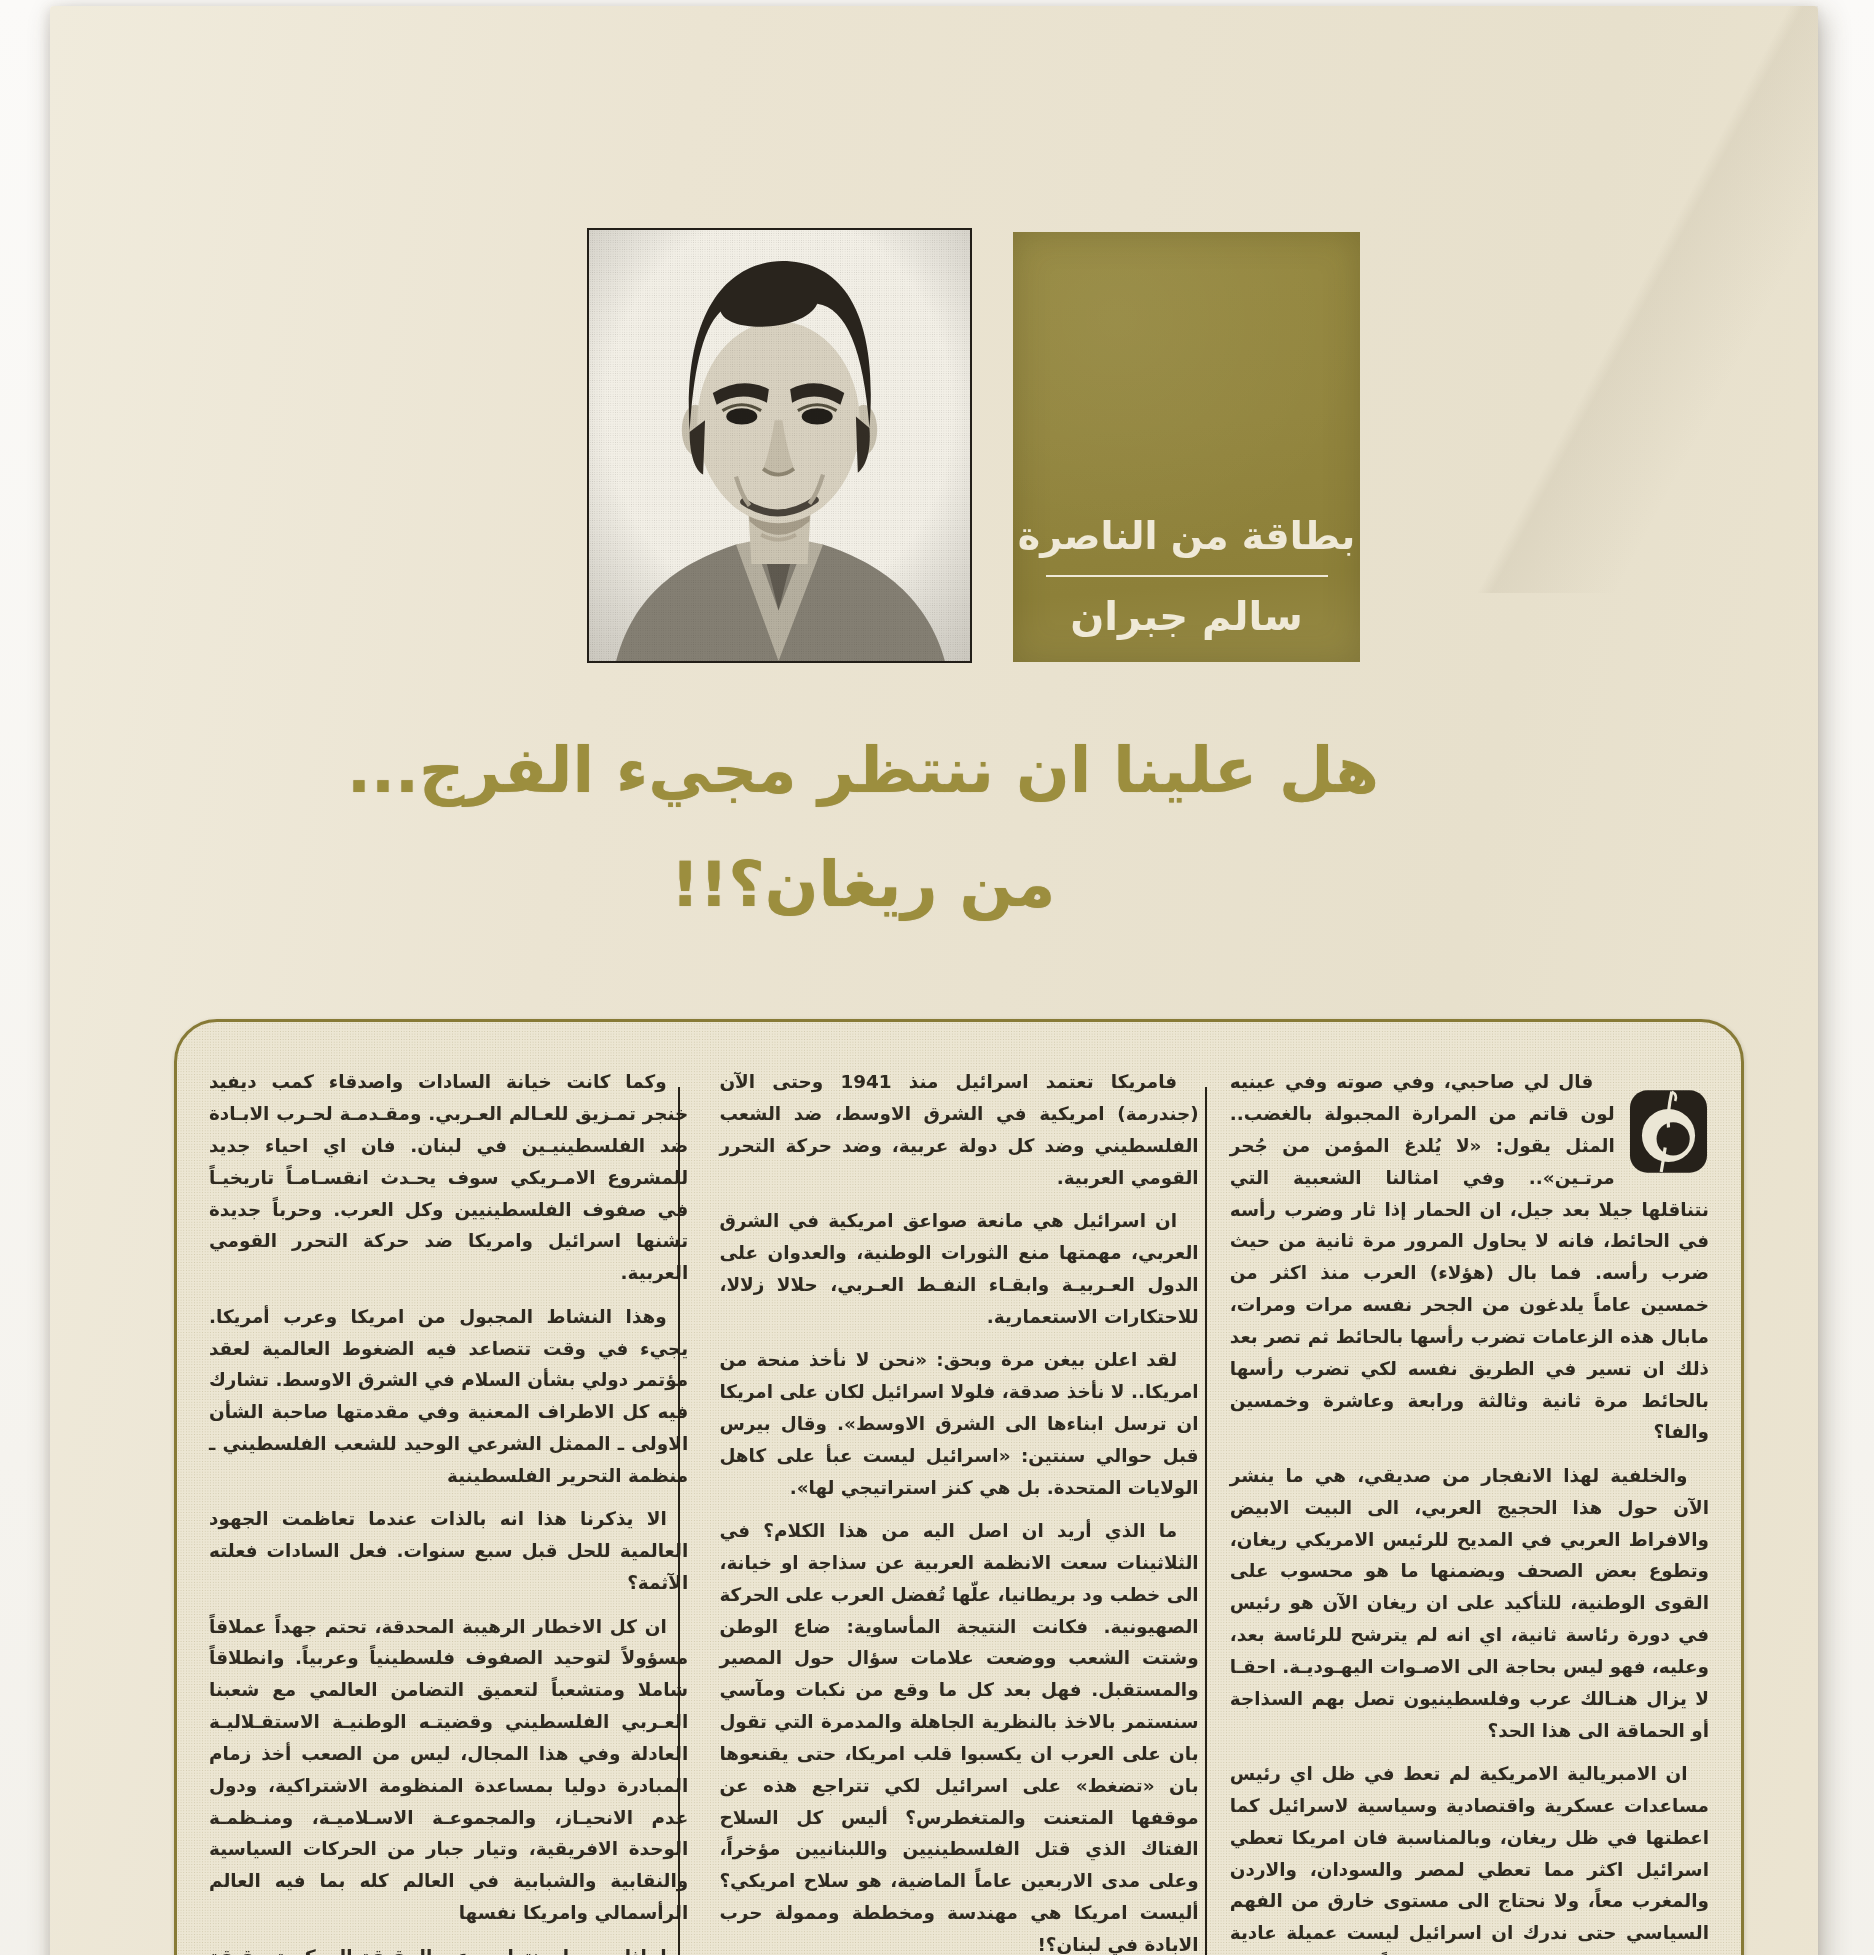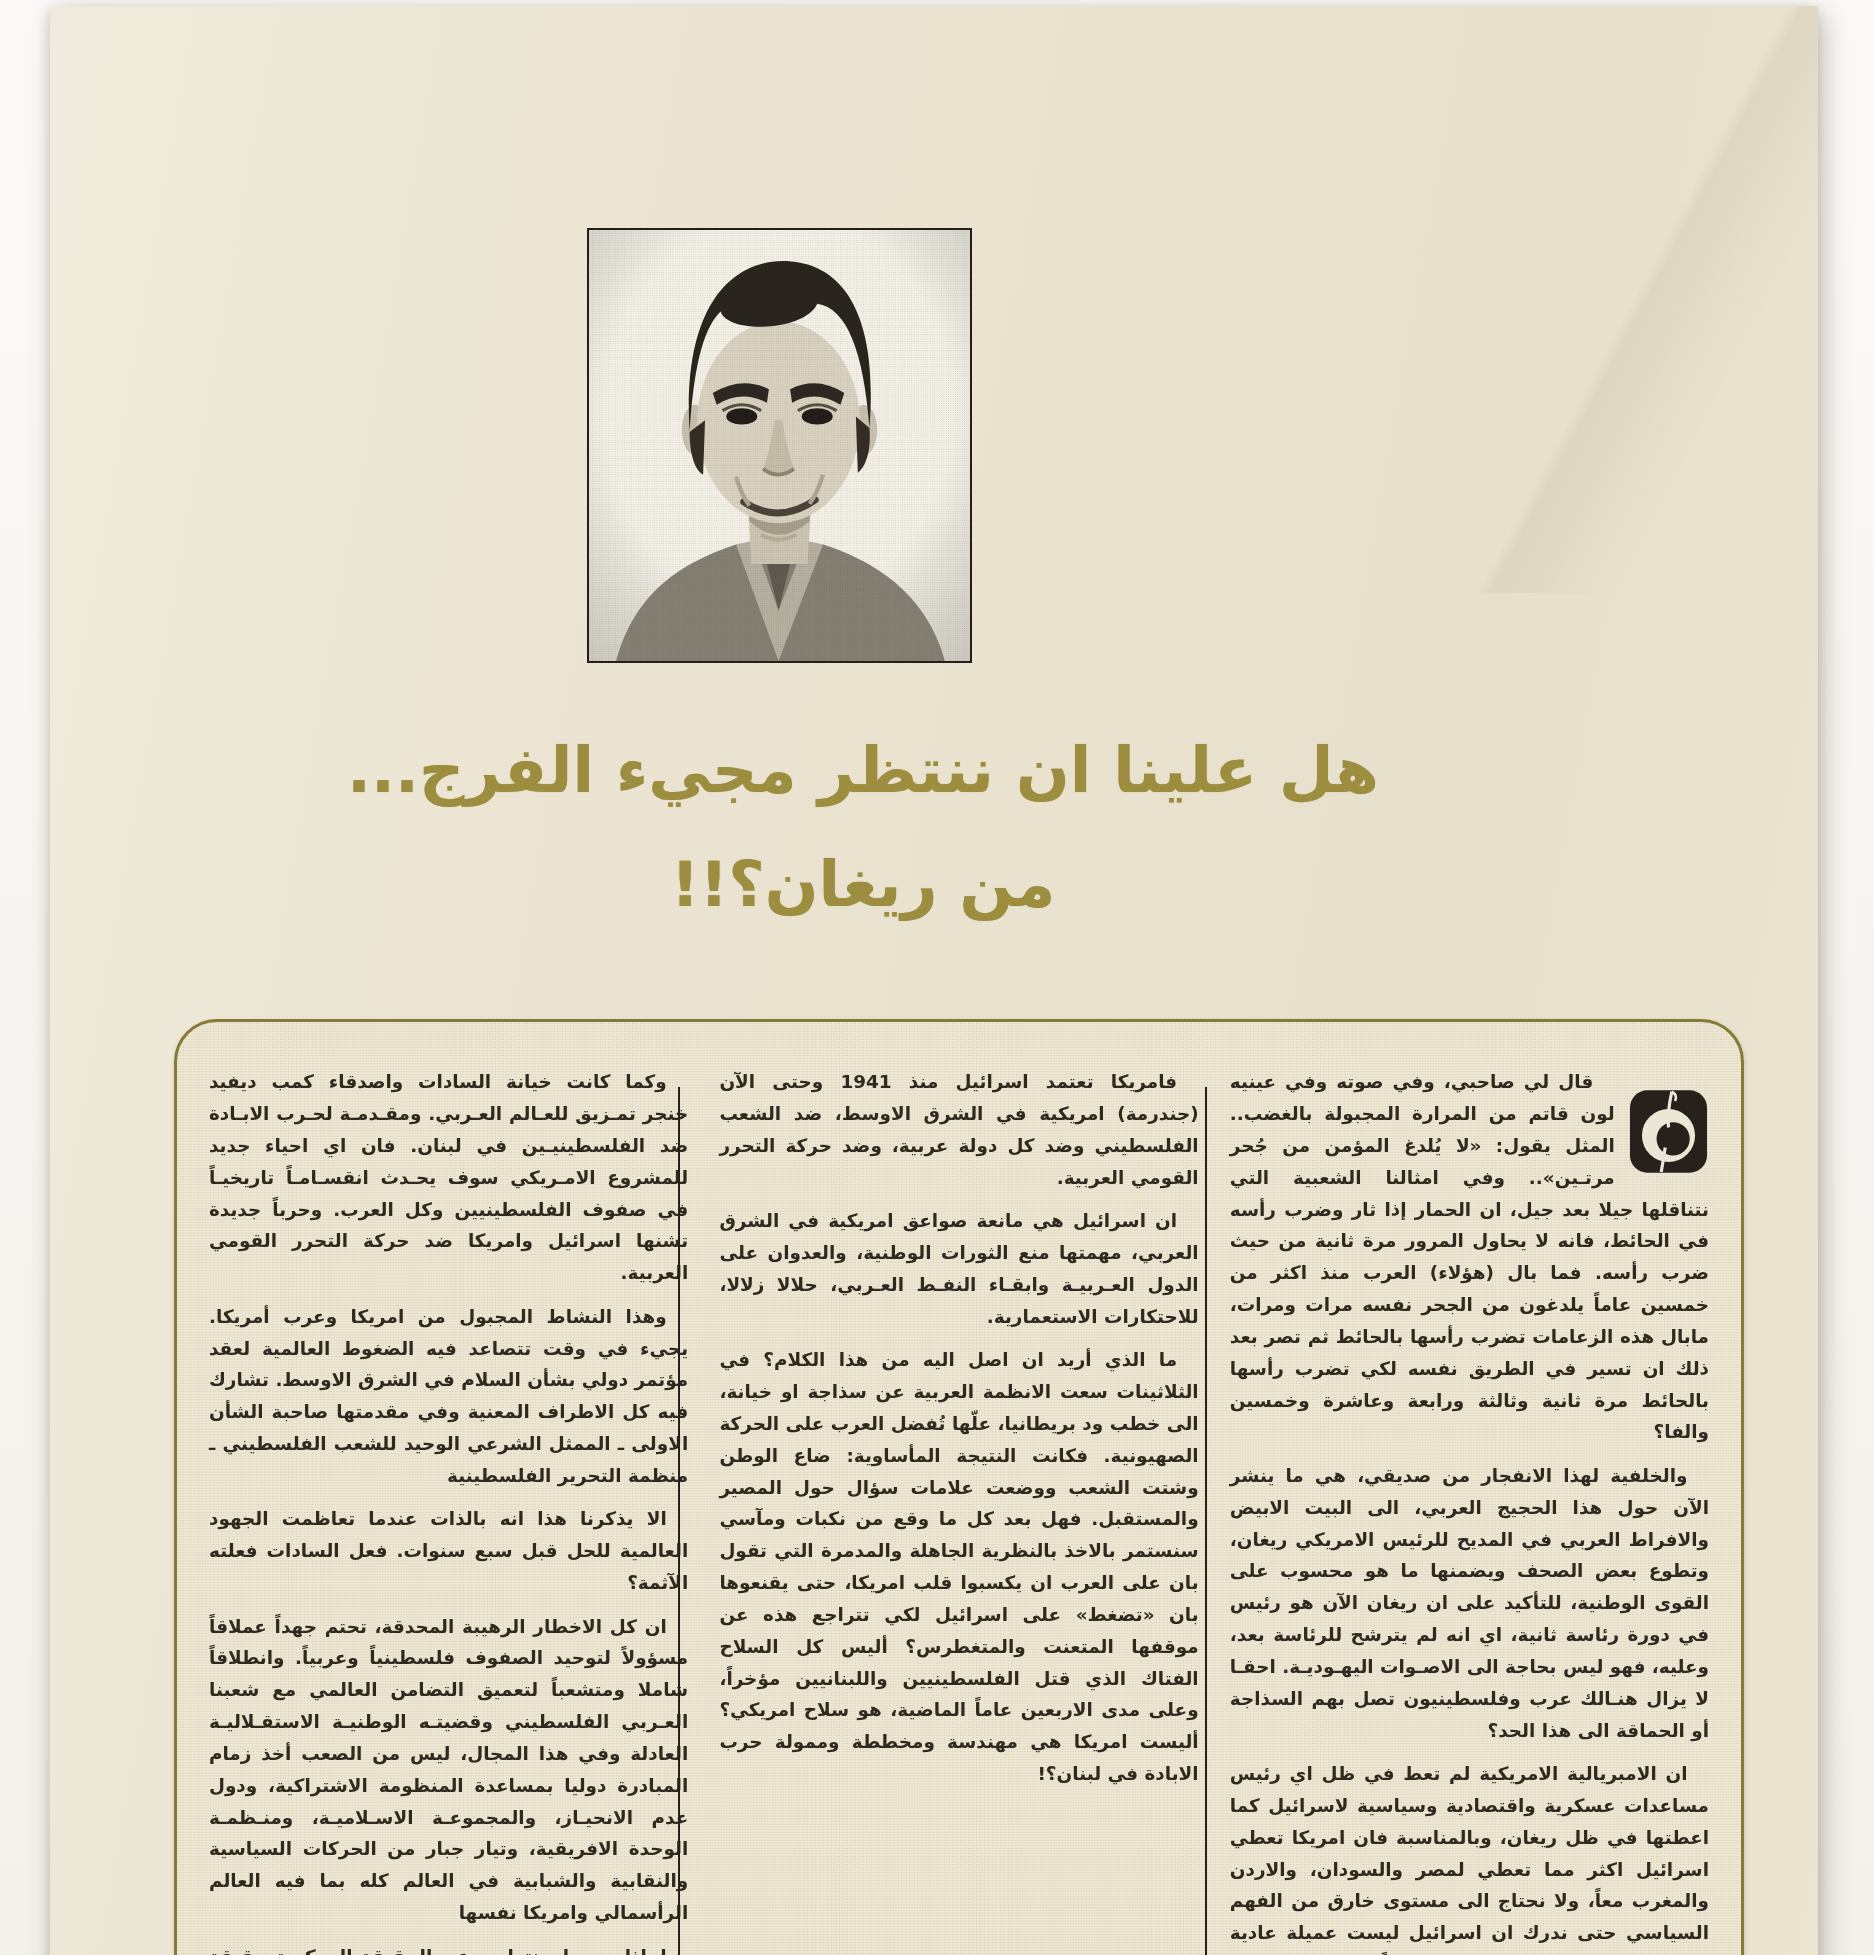--- a/index.html
+++ b/index.html
@@ -149,20 +149,25 @@
         <path d="M90,123 Q98,129 106,123" stroke="#8e8672" stroke-width="2" fill="none"></path>
 
         <path d="M80,140 Q98,152 117,139" stroke="#49433a" stroke-width="3.6" fill="none" stroke-linecap="round"></path>
         <path d="M76,127 Q79,137 83,142" stroke="#aea694" stroke-width="2.2" fill="none"></path>
         <path d="M121,126 Q118,136 114,141" stroke="#aea694" stroke-width="2.2" fill="none"></path>
         <path d="M89,157 Q98,162 107,157" stroke="#b6ad9a" stroke-width="2" fill="none"></path>
       </svg>
       <div class="halftone"></div>
     </div>
 
+    <div class="goldbox">
+      <div class="section-title">بطاقة من الناصرة</div>
+      <div class="rule"></div>
+      <div class="author">سالم جبران</div>
+    </div>
 
     <h1 class="headline">
       <span class="hl1">هل علينا ان ننتظر مجيء الفرج...</span>
       <span class="hl2">من ريغان؟!!</span>
     </h1>
 
     <section class="article-box">
       <div class="cols">
         <div class="col">
           <span class="qaf-logo">
@@ -175,20 +180,21 @@
               <path d="M27.5,44 C26.5,51 25.5,57 24.5,62.5" stroke="#ebe6d5" stroke-width="2.4" fill="none"></path>
             </svg>
           </span>
         <p>قال لي صاحبي، وفي صوته وفي عينيه لون قاتم من المرارة المجبولة بالغضب.. المثل يقول: «لا يُلدغ المؤمن من جُحر مرتـين».. وفي امثالنا الشعبية التي نتناقلها جيلا بعد جيل، ان الحمار إذا ثار وضرب رأسه في الحائط، فانه لا يحاول المرور مرة ثانية من حيث ضرب رأسه. فما بال (هؤلاء) العرب منذ اكثر من خمسين عاماً يلدغون من الجحر نفسه مرات ومرات، مابال هذه الزعامات تضرب رأسها بالحائط ثم تصر بعد ذلك ان تسير في الطريق نفسه لكي تضرب رأسها بالحائط مرة ثانية وثالثة ورابعة وعاشرة وخمسين والفا؟</p>
             <p>والخلفية لهذا الانفجار من صديقي، هي ما ينشر الآن حول هذا الحجيج العربي، الى البيت الابيض والافراط العربي في المديح للرئيس الامريكي ريغان، وتطوع بعض الصحف ويضمنها ما هو محسوب على القوى الوطنية، للتأكيد على ان ريغان الآن هو رئيس في دورة رئاسة ثانية، اي انه لم يترشح للرئاسة بعد، وعليه، فهو ليس بحاجة الى الاصـوات اليهـوديـة. احقـا لا يزال هنـالك عرب وفلسطينيون تصل بهم السذاجة أو الحماقة الى هذا الحد؟</p>
             <p>ان الامبريالية الامريكية لم تعط في ظل اي رئيس مساعدات عسكرية واقتصادية وسياسية لاسرائيل كما اعطتها في ظل ريغان، وبالمناسبة فان امريكا تعطي اسرائيل اكثر مما تعطي لمصر والسودان، والاردن والمغرب معاً، ولا نحتاج الى مستوى خارق من الفهم السياسي حتى ندرك ان اسرائيل ليست عميلة عادية لامريكا، بل هي حليفة لها، نظراً لتداخل الحركة الصهيونية العالمية والامبريالية العالمية، اقتصاديا واستراتيجياً وعسكرياً وايديولوجياً. والرئيس ريغان سوف يفضل حكام اسرائيل على الامة العربية كلها، حتى بعد ان يخرج من البيت الابيض تماماً، كما ان نيكسون وكارتر الآن صديقان حميمان لاسرائيل.</p>
           </div>
         <div class="col">
             <p>فامريكا تعتمد اسرائيل منذ 1941 وحتى الآن (جندرمة) امريكية في الشرق الاوسط، ضد الشعب الفلسطيني وضد كل دولة عربية، وضد حركة التحرر القومي العربية.</p>
             <p>ان اسرائيل هي مانعة صواعق امريكية في الشرق العربي، مهمتها منع الثورات الوطنية، والعدوان على الدول العـربيـة وابقـاء النفـط العـربي، حلالا زلالا، للاحتكارات الاستعمارية.</p>
+            <p>لقد اعلن بيغن مرة وبحق: «نحن لا نأخذ منحة من امريكا.. لا نأخذ صدقة، فلولا اسرائيل لكان على امريكا ان ترسل ابناءها الى الشرق الاوسط». وقال بيرس قبل حوالي سنتين: «اسرائيل ليست عبأ على كاهل الولايات المتحدة. بل هي كنز استراتيجي لها».</p>
             <p>ما الذي أريد ان اصل اليه من هذا الكلام؟ في الثلاثينات سعت الانظمة العربية عن سذاجة او خيانة، الى خطب ود بريطانيا، علّها تُفضل العرب على الحركة الصهيونية. فكانت النتيجة المأساوية: ضاع الوطن وشتت الشعب ووضعت علامات سؤال حول المصير والمستقبل. فهل بعد كل ما وقع من نكبات ومآسي سنستمر بالاخذ بالنظرية الجاهلة والمدمرة التي تقول بان على العرب ان يكسبوا قلب امريكا، حتى يقنعوها بان «تضغط» على اسرائيل لكي تتراجع هذه عن موقفها المتعنت والمتغطرس؟ أليس كل السلاح الفتاك الذي قتل الفلسطينيين واللبنانيين مؤخراً، وعلى مدى الاربعين عاماً الماضية، هو سلاح امريكي؟ أليست امريكا هي مهندسة ومخططة وممولة حرب الابادة في لبنان؟!</p>
           </div>
         <div class="col">
             <p>وكما كانت خيانة السادات واصدقاء كمب ديفيد خنجر تمـزيق للعـالم العـربي. ومقـدمـة لحـرب الابـادة ضد الفلسطينيـين في لبنان. فان اي احياء جديد للمشروع الامـريكي سوف يحـدث انقسـامـاً تاريخيـاً في صفوف الفلسطينيين وكل العرب. وحرباً جديدة تشنها اسرائيل وامريكا ضد حركة التحرر القومي العربية.</p>
             <p>وهذا النشاط المجبول من امريكا وعرب أمريكا. يجيء في وقت تتصاعد فيه الضغوط العالمية لعقد مؤتمر دولي بشأن السلام في الشرق الاوسط. تشارك فيه كل الاطراف المعنية وفي مقدمتها صاحبة الشأن الاولى ـ الممثل الشرعي الوحيد للشعب الفلسطيني ـ منظمة التحرير الفلسطينية</p>
             <p>الا يذكرنا هذا انه بالذات عندما تعاظمت الجهود العالمية للحل قبل سبع سنوات. فعل السادات فعلته الآثمة؟</p>
             <p>ان كل الاخطار الرهيبة المحدقة، تحتم جهداً عملاقاً مسؤولاً لتوحيد الصفوف فلسطينياً وعربياً. وانطلاقاً شاملا ومتشعباً لتعميق التضامن العالمي مع شعبنا العـربي الفلسطيني وقضيتـه الوطنيـة الاستقـلاليـة العادلة وفي هذا المجال، ليس من الصعب أخذ زمام المبادرة دوليا بمساعدة المنظومة الاشتراكية، ودول عدم الانحيـاز، والمجموعـة الاسـلاميـة، ومنـظمـة الوحدة الافريقية، وتيار جبار من الحركات السياسية والنقابية والشبابية في العالم كله بما فيه العالم الرأسمالي وامريكا نفسها</p>
             <p>لماذا يجب ان نتعامى عن الحقيقة المركزية حقيقة الحقـائق، وهي ان تحقيق الحقـوق الوطنيـة العـادلة للشعب الفلسطيني، وعلى رأسها حقه في إقامة دولته الوطنية المستقلة هو بالضرورة هزيمة للتحالف الامريكي ـ الاسرائيـل، وانتصـاراً عربياً على التحالف الامريكي ـ الاسرائيلي؟ هل يجوز ان تلدغ امتنا العربية من الجحر نفسه مرة اخرى؟ □□</p>
           </div>
         <div class="vrule r1"></div>

